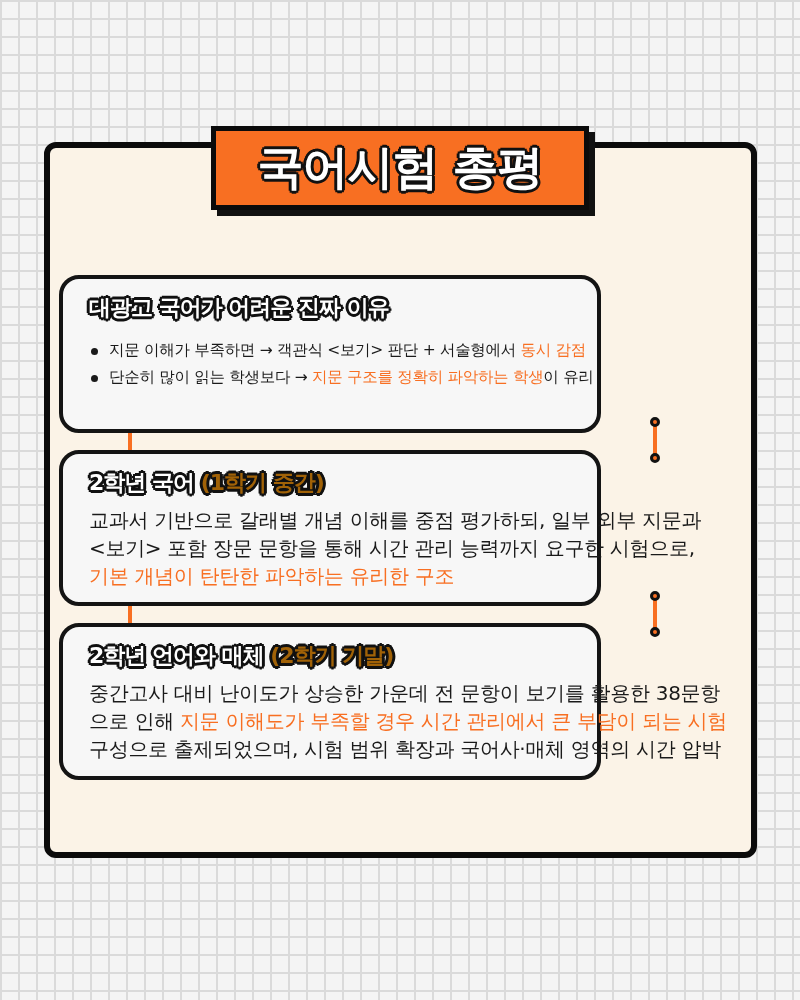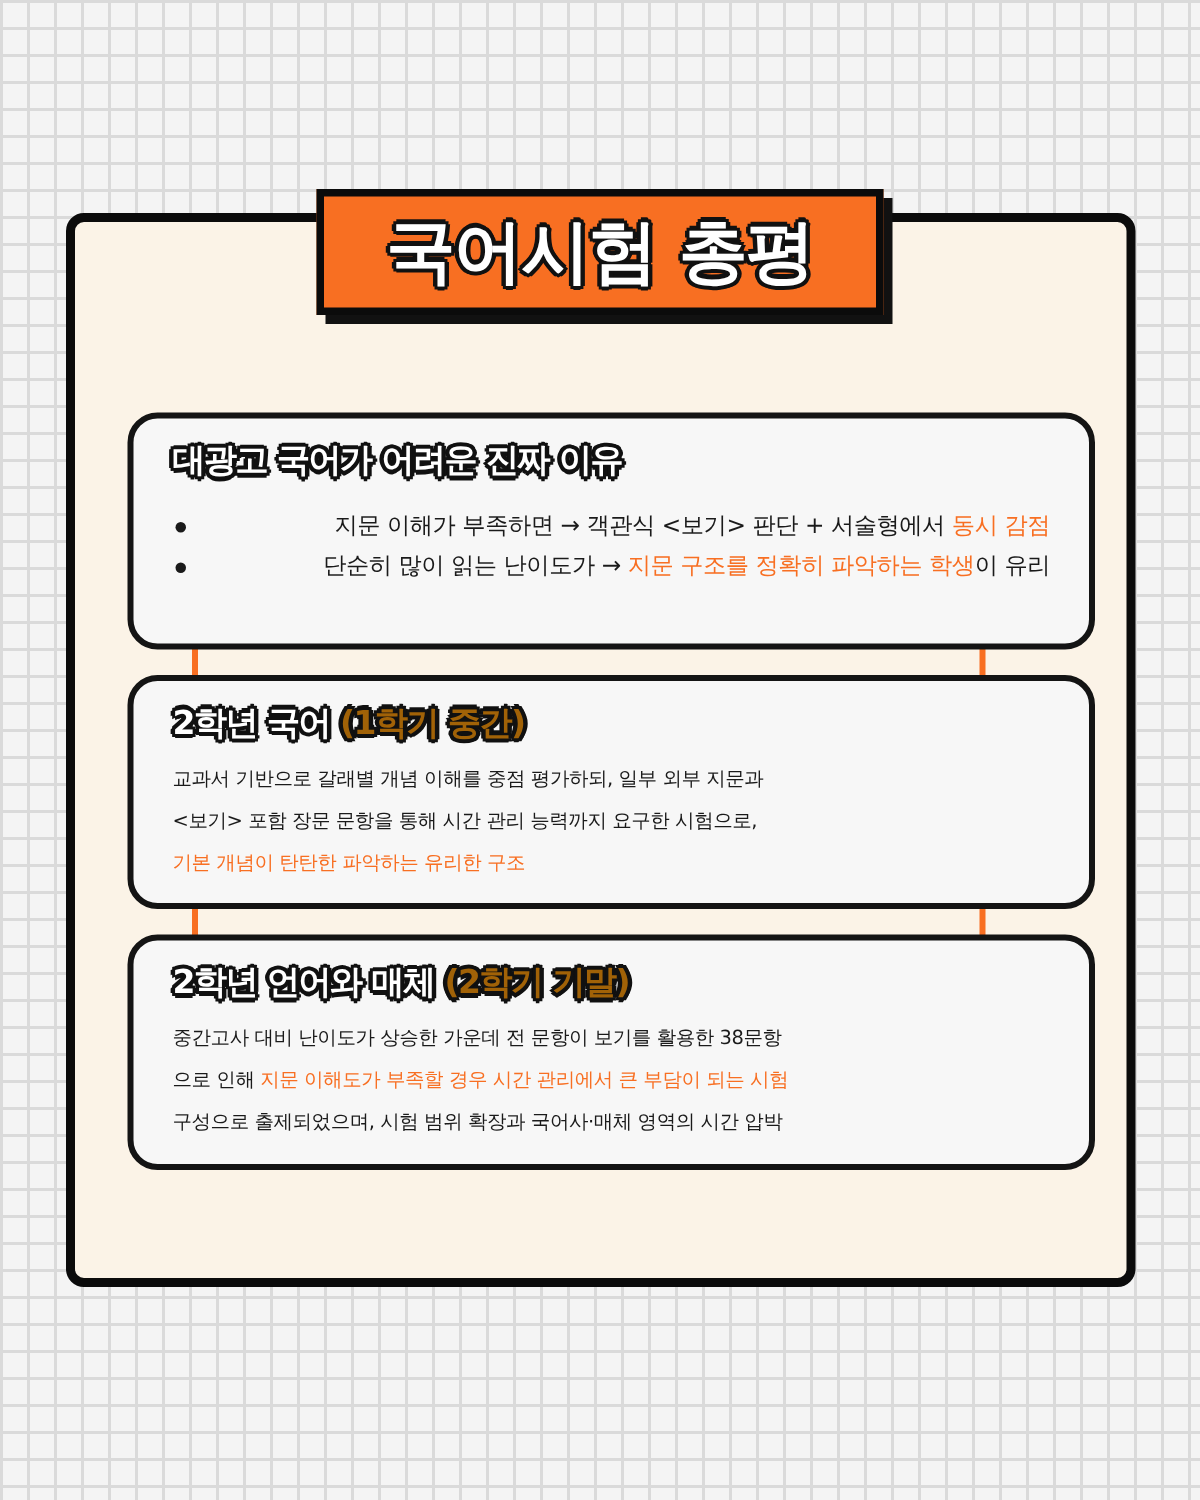--- a/index.html
+++ b/index.html
@@ -43,22 +43,22 @@
       color: #ffffff;
       letter-spacing: -1px;
       -webkit-text-stroke: 2px #111;
       paint-order: stroke fill;
       text-shadow:
         3px 0 0 #111, -3px 0 0 #111, 0 3px 0 #111, 0 -3px 0 #111,
         2px 2px 0 #111, -2px -2px 0 #111, 2px -2px 0 #111, -2px 2px 0 #111;
     }
     .card {
       position: absolute;
-      left: 85px;
-      width: 645px;
+      left: 59px;
+      width: 542px;
       background: #f7f7f7;
       border: 4px solid #141414;
       border-radius: 20px;
       padding: 14px 26px 0 26px;
     }
     .card-1 { top: 275px; height: 158px; }
     .card-2 { top: 450px; height: 156px; }
     .card-3 { top: 623px; height: 157px; }
     .card-title {
       font-family: "DejaVu Sans", sans-serif;
@@ -87,21 +87,21 @@
     .bullets li::before {
       content: "";
       position: absolute;
       left: 2px; top: 11px;
       width: 7px; height: 7px;
       border-radius: 50%;
       background: #1a1a1a;
     }
     .body-text {
       margin-top: 8px;
-      font-size: 13px;
+      font-size: 20px;
       line-height: 28px;
       color: #1a1a1a;
       letter-spacing: -0.3px;
     }
     .body-text div { white-space: nowrap; }
     .hl { color: #f86f22; }
     .connector {
       position: absolute;
       width: 4px;
       background: #f86f22;
@@ -135,21 +135,21 @@
 <div class="dot" style="left:125px; top:591px;"></div>
 <div class="dot" style="left:125px; top:627px;"></div>
 <div class="connector" style="left:653px; top:596px; height:36px;"></div>
 <div class="dot" style="left:650px; top:591px;"></div>
 <div class="dot" style="left:650px; top:627px;"></div>
 
 <div class="card card-1">
   <div class="card-title">대광고 국어가 어려운 진짜 이유</div>
   <ul class="bullets">
     <li><span>지문 이해가 부족하면 → 객관식 &lt;보기&gt; 판단 + 서술형에서 </span><span class="hl">동시 감점</span><span></span></li>
-    <li><span>단순히 많이 읽는 난이도가 → </span><span class="hl">지문 구조를 정확히 파악하는 학생</span><span>이 유리</span></li>
+    <li><span>단순히 많이 읽는 학생보다 → </span><span class="hl">지문 구조를 정확히 파악하는 학생</span><span>이 유리</span></li>
   </ul>
 </div>
 
 <div class="card card-2">
   <div class="card-title"><span>2학년 국어 </span><span class="accent">(1학기 중간)</span></div>
   <div class="body-text">
     <div>교과서 기반으로 갈래별 개념 이해를 중점 평가하되, 일부 외부 지문과</div>
     <div>&lt;보기&gt; 포함 장문 문항을 통해 시간 관리 능력까지 요구한 시험으로,</div>
     <div class="hl">기본 개념이 탄탄한 파악하는 유리한 구조</div>
   </div>

